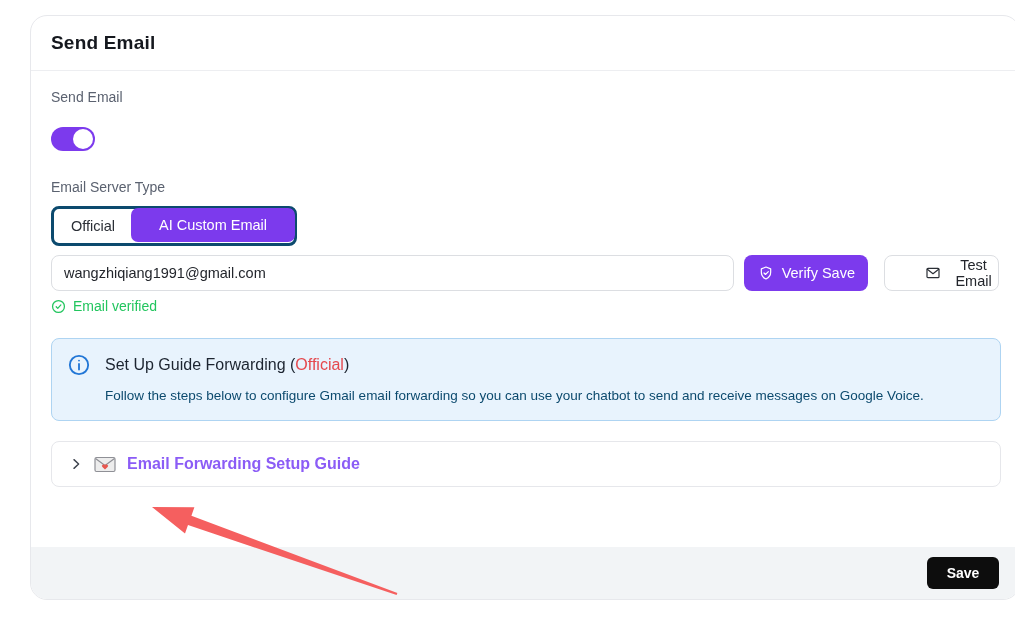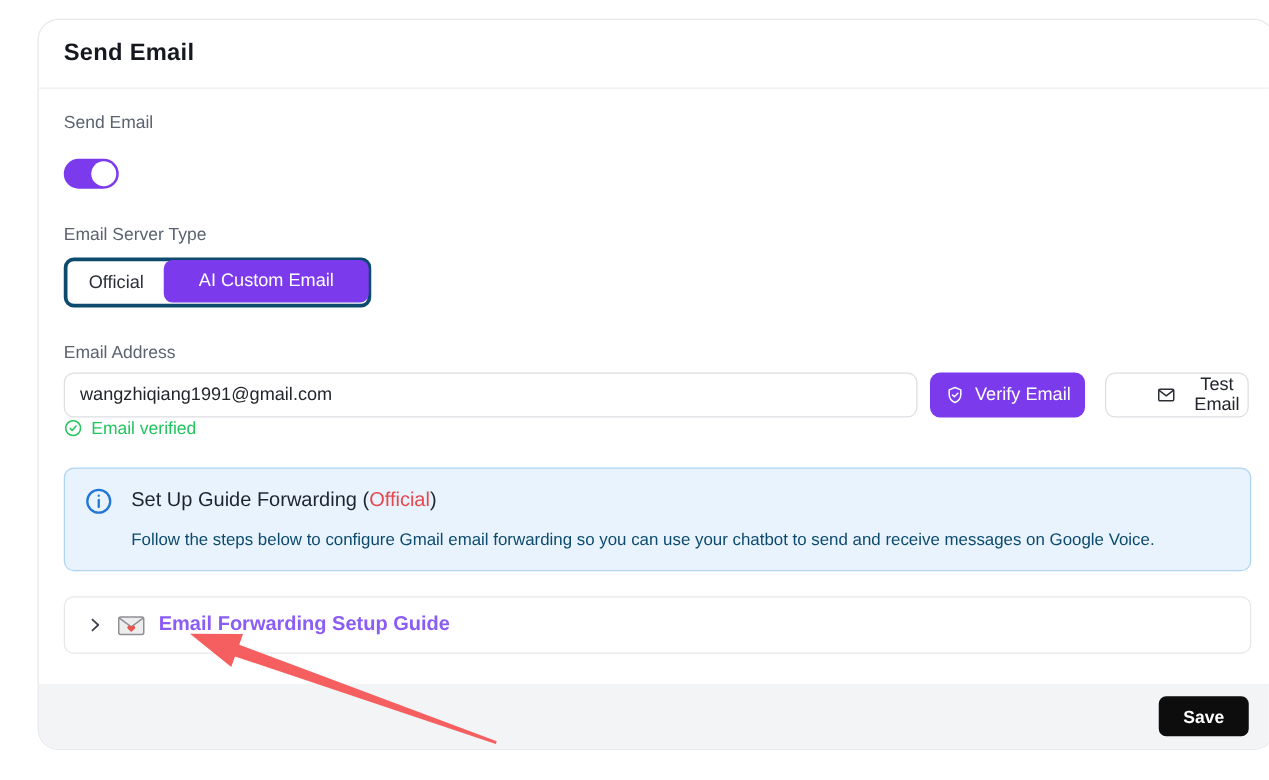--- a/index.html
+++ b/index.html
@@ -53,21 +53,21 @@
     width: 685px; height: 36px; border: 1px solid #dcdee2; border-radius: 8px;
     padding: 0 12px; font-size: 14.5px; color: #23262c; font-family: inherit; outline: none;
     background: #ffffff;
   }
   .btn { display: inline-flex; align-items: center; justify-content: center; gap: 8px;
     height: 36px; border-radius: 8px; font-size: 14.5px; cursor: pointer; font-family: inherit;
     border: 1px solid transparent; }
   .btn-verify { margin-left: 10px; width: 124px; background: #7c3aed; color: #ffffff; border: none; }
   .btn-test { margin-left: 16px; width: 115px; background: #ffffff; color: #23262c; border: 1px solid #dcdee2; padding-left: 40px; }
 
-  .verified-row { margin-top: 0; display: flex; align-items: center; gap: 7px; }
+  .verified-row { margin-top: 7px; display: flex; align-items: center; gap: 7px; }
   .verified-text { font-size: 14px; color: #22c55e; }
 
   
   .info-box {
     margin-top: 24px; width: 950px; background: #e8f3fd; border: 1px solid #aed4f2;
     border-radius: 8px; padding: 15px 20px 16px 16px;
   }
   .info-title-row { display: flex; align-items: center; gap: 15px; }
   .info-title { font-size: 16px; color: #1c2430; }
   .info-required { color: #e5484d; }
@@ -112,31 +112,30 @@
     <div class="toggle">
       <div class="toggle-knob"></div>
     </div>
 
     <div class="field-label section-gap">Email Server Type</div>
     <div class="segmented">
       <button class="segment">Official</button>
       <button class="segment active">AI Custom Email</button>
     </div>
 
-    <div class="field-label section-gap" style="margin-top:27px">Email Address</div>
     <div class="email-row">
       <input class="email-input" type="text" value="wangzhiqiang1991@gmail.com" style="">
       <button class="btn btn-verify">
         <span class="icon">
           <svg viewBox="0 0 24 24" width="16" height="16" fill="none" stroke="#ffffff" stroke-width="1.8" stroke-linecap="round" stroke-linejoin="round">
               <path d="M12 3l7 2.8v5.2c0 4.6-3 8.2-7 10-4-1.8-7-5.4-7-10V5.8z"></path>
               <path d="M9 12l2.2 2.2L15.5 10"></path>
             </svg>
         </span>
-        <span>Verify Email</span>
+        <span>Verify Save</span>
       </button>
       <button class="btn btn-test">
         <span class="icon">
           <svg viewBox="0 0 24 24" width="16" height="16" fill="none" stroke="#2b2f36" stroke-width="1.8" stroke-linecap="round" stroke-linejoin="round">
               <rect x="3" y="5" width="18" height="14" rx="1.5"></rect>
               <path d="M3.5 6.5L12 13l8.5-6.5"></path>
             </svg>
         </span>
         <span>Test Email</span>
       </button>

